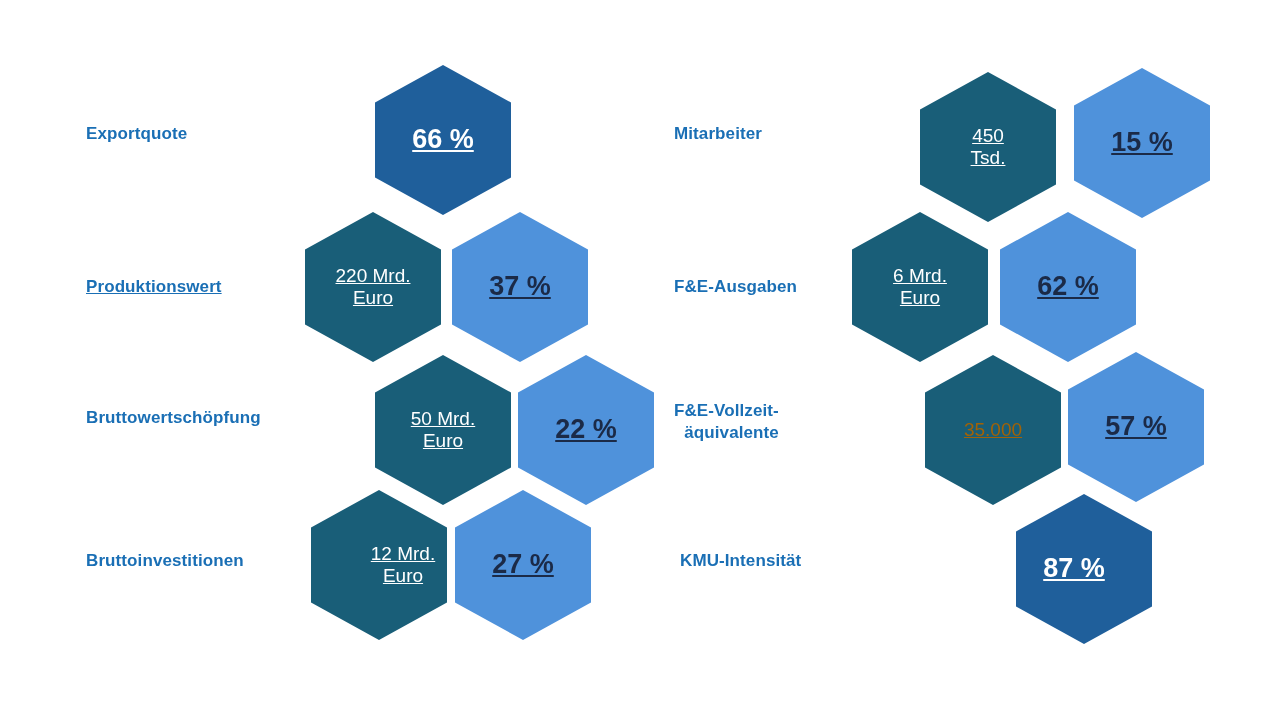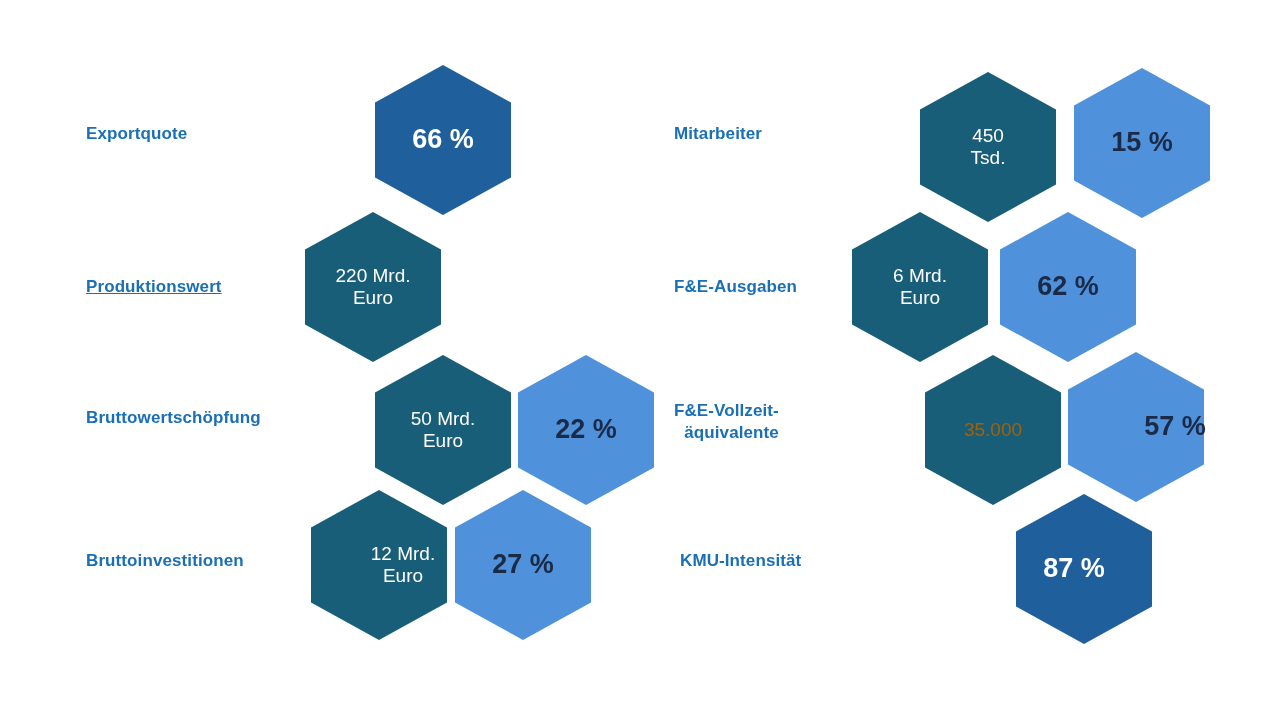--- a/index.html
+++ b/index.html
@@ -50,20 +50,21 @@
     height: 100%;
     display: flex;
     align-items: center;
     justify-content: center;
     text-align: center;
     font-family: "Liberation Sans", sans-serif;
     line-height: 1.18;
     white-space: pre-line;
     pointer-events: none;
     user-select: none;
+    text-decoration: underline;
   }
   .t-big {
     font-size: 27px;
     font-weight: bold;
   }
   .t-small {
     font-size: 19px;
     font-weight: normal;
   }
 </style>
@@ -76,20 +77,26 @@
         <polygon points="68.00,0.00 136.00,37.50 136.00,112.50 68.00,150.00 0.00,112.50 0.00,37.50" fill="#1F5F9B"></polygon>
       </svg>
       <div class="hex-text t-big" style="color: rgb(255, 255, 255);">66 %</div>
     </div>
     <div class="hex-wrap" style="left: 305px; top: 212px; width: 136px; height: 150px;">
       <svg class="hex-svg" width="136" height="150" viewBox="0 0 136 150">
         <polygon points="68.00,0.00 136.00,37.50 136.00,112.50 68.00,150.00 0.00,112.50 0.00,37.50" fill="#195E78"></polygon>
       </svg>
       <div class="hex-text t-small" style="color: rgb(255, 255, 255);">220 Mrd.
 Euro</div>
+    </div>
+    <div class="hex-wrap" style="left: 452px; top: 212px; width: 136px; height: 150px;">
+      <svg class="hex-svg" width="136" height="150" viewBox="0 0 136 150">
+        <polygon points="68.00,0.00 136.00,37.50 136.00,112.50 68.00,150.00 0.00,112.50 0.00,37.50" fill="#4F92DB"></polygon>
+      </svg>
+      <div class="hex-text t-big" style="color: rgb(27, 42, 71);">37 %</div>
     </div>
     <div class="hex-wrap" style="left: 375px; top: 355px; width: 136px; height: 150px;">
       <svg class="hex-svg" width="136" height="150" viewBox="0 0 136 150">
         <polygon points="68.00,0.00 136.00,37.50 136.00,112.50 68.00,150.00 0.00,112.50 0.00,37.50" fill="#195E78"></polygon>
       </svg>
       <div class="hex-text t-small" style="color: rgb(255, 255, 255);">50 Mrd.
 Euro</div>
     </div>
     <div class="hex-wrap" style="left: 518px; top: 355px; width: 136px; height: 150px;">
       <svg class="hex-svg" width="136" height="150" viewBox="0 0 136 150">
@@ -139,21 +146,21 @@
     <div class="hex-wrap" style="left: 925px; top: 355px; width: 136px; height: 150px;">
       <svg class="hex-svg" width="136" height="150" viewBox="0 0 136 150">
         <polygon points="68.00,0.00 136.00,37.50 136.00,112.50 68.00,150.00 0.00,112.50 0.00,37.50" fill="#195E78"></polygon>
       </svg>
       <div class="hex-text t-small" style="color: #a16207;">35.000</div>
     </div>
     <div class="hex-wrap" style="left: 1068px; top: 352px; width: 136px; height: 150px;">
       <svg class="hex-svg" width="136" height="150" viewBox="0 0 136 150">
         <polygon points="68.00,0.00 136.00,37.50 136.00,112.50 68.00,150.00 0.00,112.50 0.00,37.50" fill="#4F92DB"></polygon>
       </svg>
-      <div class="hex-text t-big" style="color: rgb(27, 42, 71); padding-left: 39px;">57 %</div>
+      <div class="hex-text t-big" style="color: rgb(27, 42, 71);">57 %</div>
     </div>
     <div class="hex-wrap" style="left: 996px; top: 494px; width: 136px; height: 150px; padding-left: 20px;">
       <svg class="hex-svg" width="136" height="150" viewBox="0 0 136 150">
         <polygon points="68.00,0.00 136.00,37.50 136.00,112.50 68.00,150.00 0.00,112.50 0.00,37.50" fill="#1F5F9B"></polygon>
       </svg>
       <div class="hex-text t-big" style="color: rgb(255, 255, 255);">87 %</div>
     </div>
     <div class="row-label label-left" style="left: 86px; top: 123px;">Exportquote</div>
     <div class="row-label label-left" style="left: 86px; top: 276px; text-decoration: underline;">Produktionswert</div>
     <div class="row-label label-left" style="left: 86px; top: 407px;">Bruttowertschöpfung</div>

